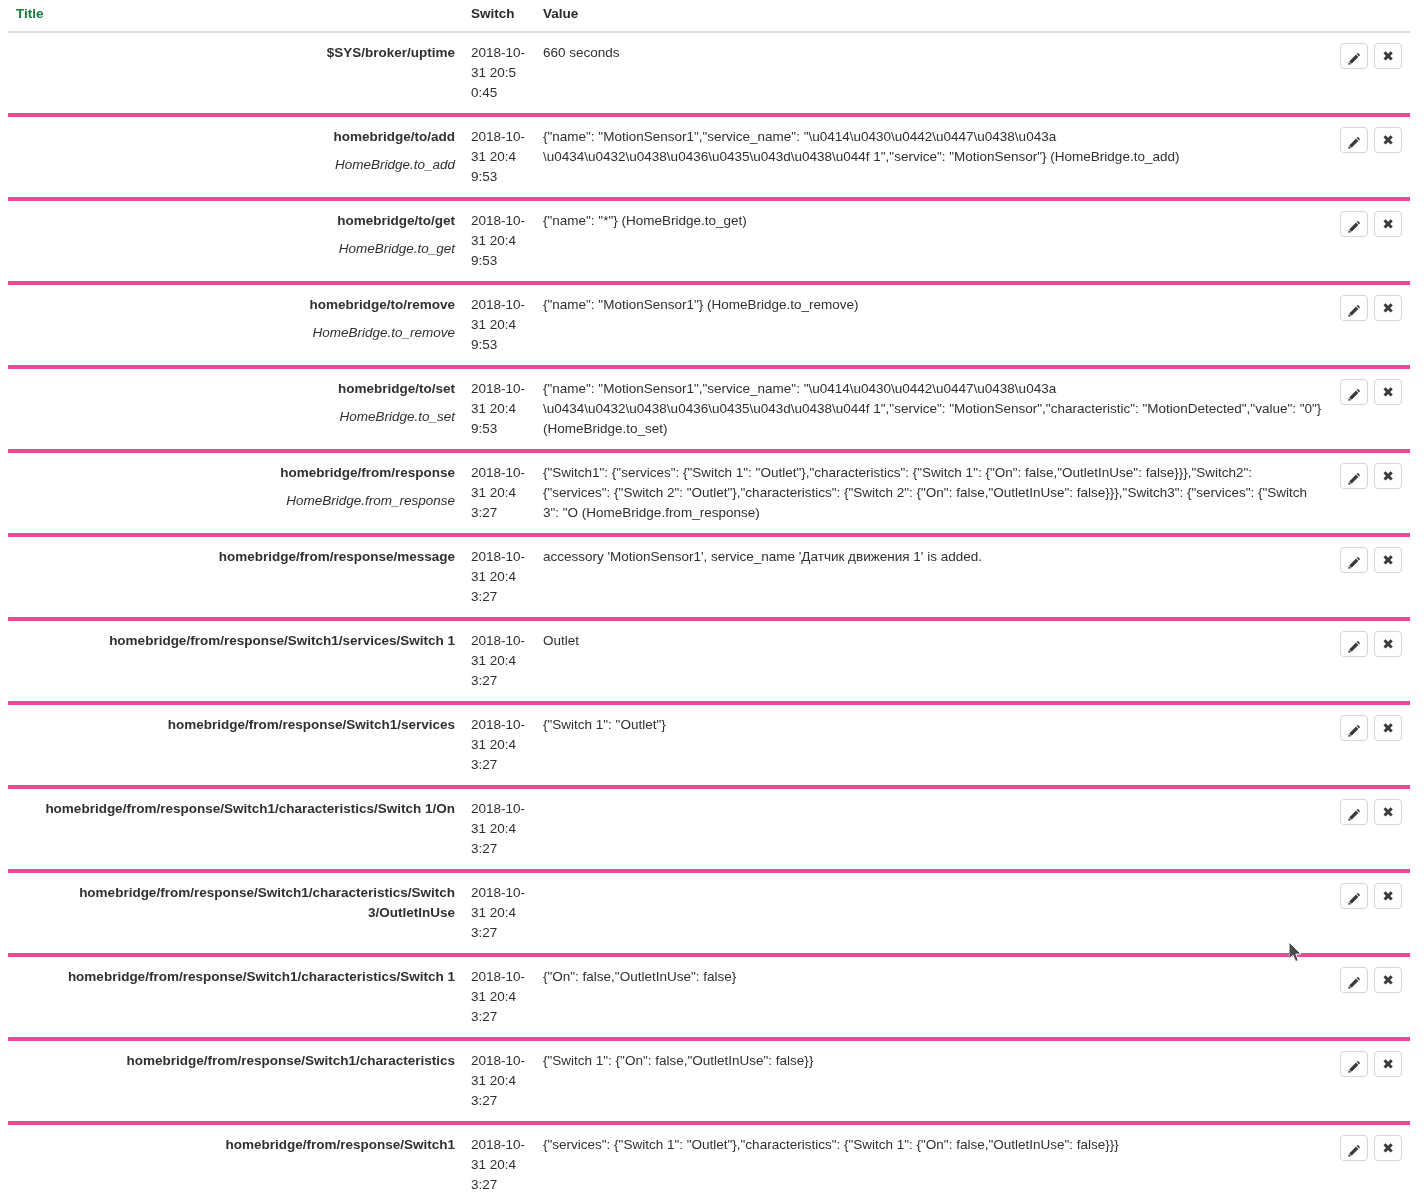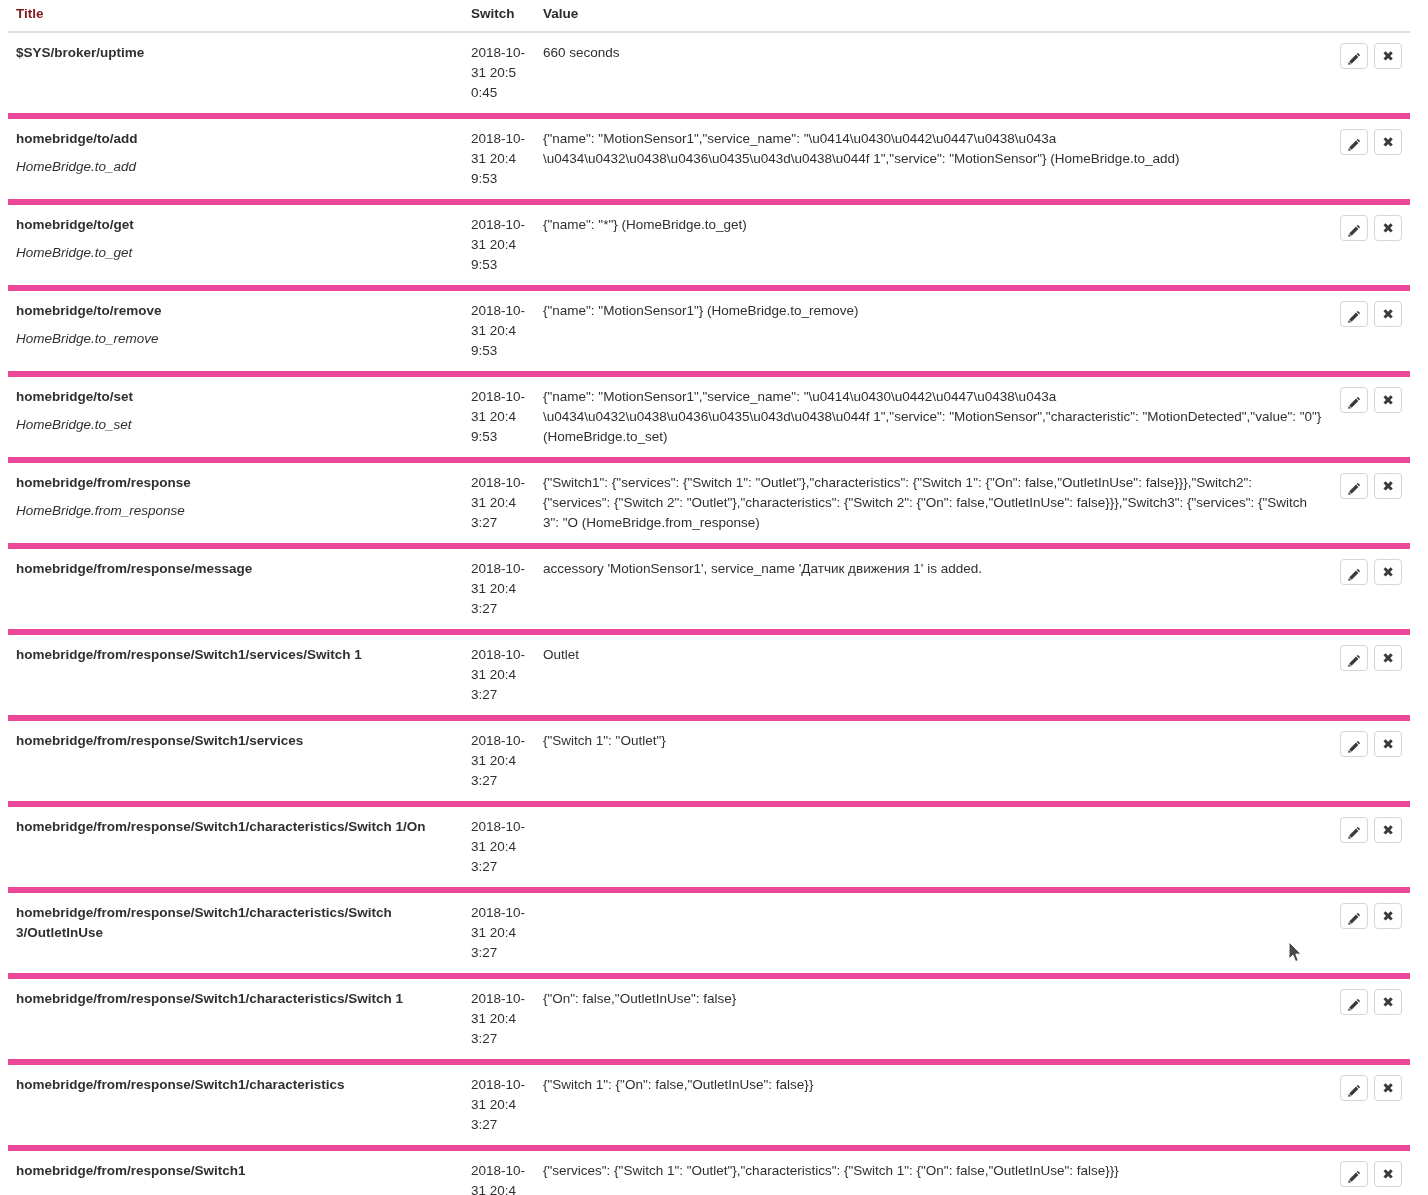--- a/index.html
+++ b/index.html
@@ -39,39 +39,40 @@
     text-align: left;
     vertical-align: bottom;
     font-weight: bold;
     font-size: 13.5px;
     padding: 6px 8px 10px 8px;
     border-bottom: 2px solid #dddddd;
     color: #292b2c;
     white-space: nowrap;
   }
   table.topics thead th.sortable a {
-    color: #7f1d1d;
+    color: #15803d;
     text-decoration: none;
     cursor: pointer;
   }
 
   table.topics tbody td {
     vertical-align: top;
     padding: 10px 8px 10px 8px;
-    border-top: 6px solid #ec4899;
+    border-top: 4px solid #ec4899;
     line-height: 20px;
     color: #303030;
   }
   table.topics tbody tr:first-child td { border-top: none; }
 
   td.cell-title {
     font-weight: bold;
     color: #1c1c1c;
     word-wrap: break-word;
     overflow-wrap: break-word;
+    text-align: right;
   }
   td.cell-title .sub {
     display: block;
     font-weight: normal;
     font-style: italic;
     color: #303030;
     margin-top: 8px;
   }
   td.cell-title .sub:empty { display: none; }
 

